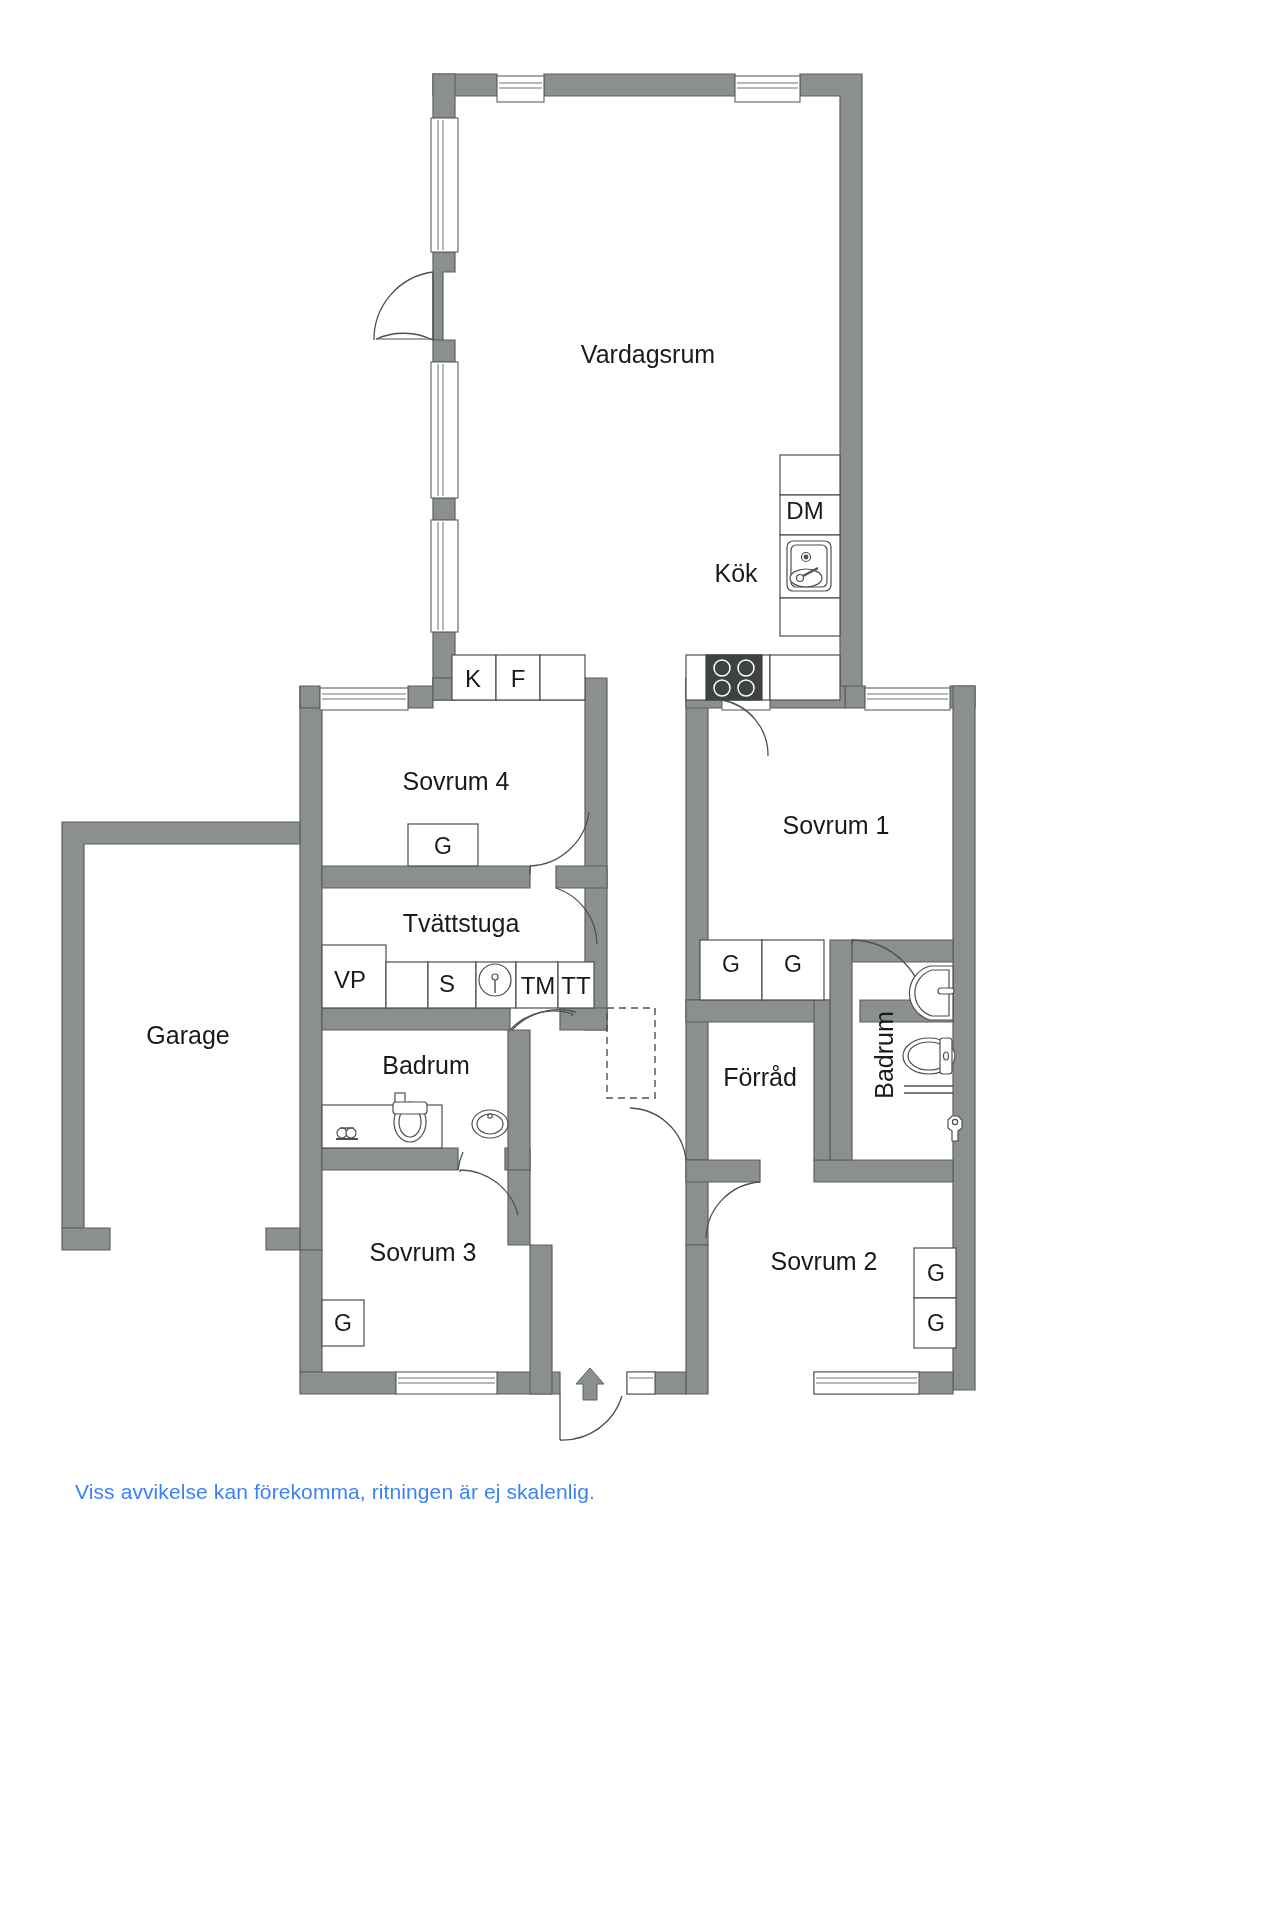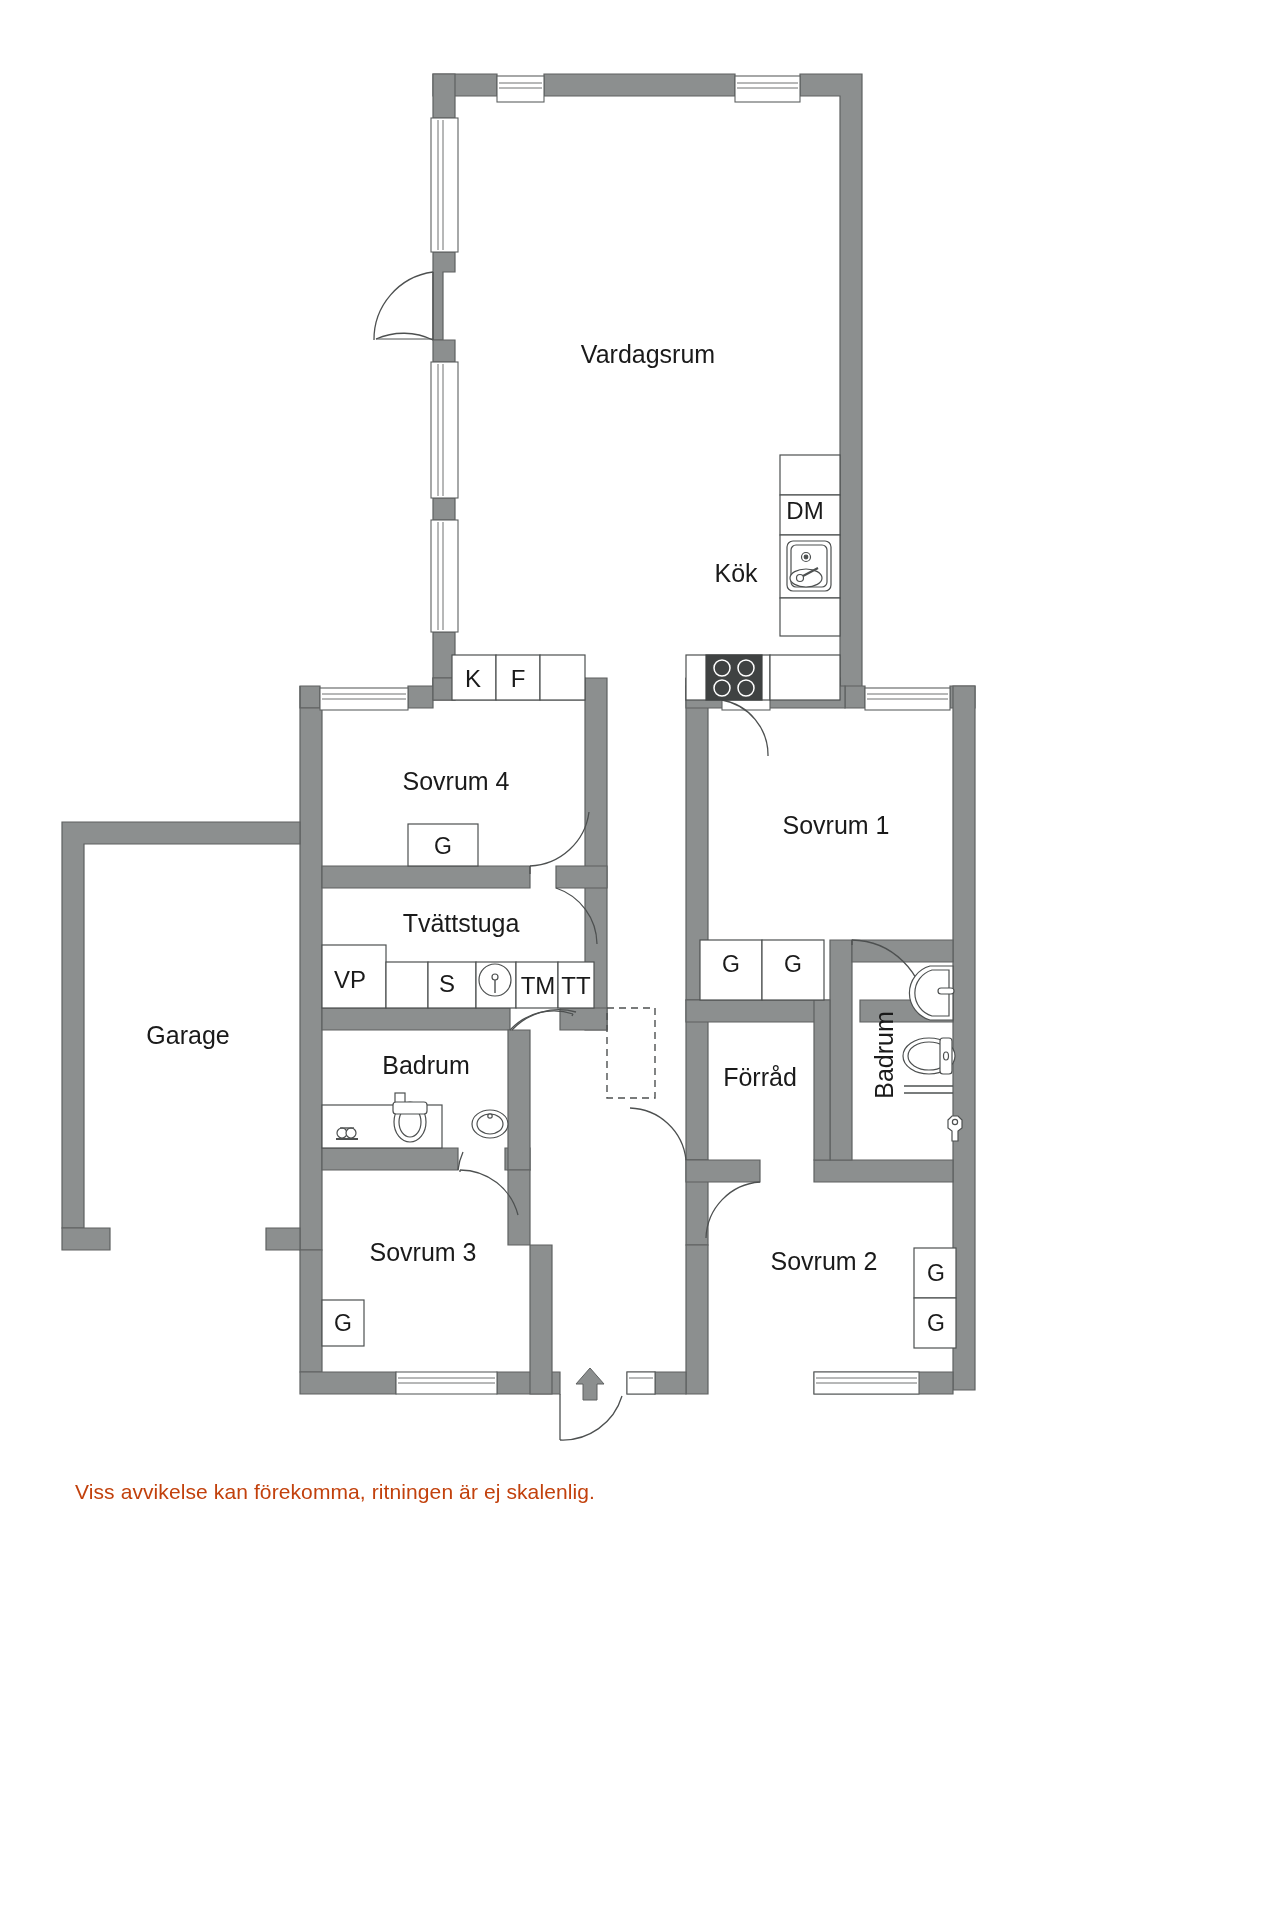--- a/index.html
+++ b/index.html
@@ -1,18 +1,18 @@
 <!DOCTYPE html>
 <html><head>
 <meta charset="utf-8">
 <style>
   html,body{margin:0;padding:0;background:#ffffff;}
   body{width:1280px;height:1920px;position:relative;font-family:"Liberation Sans",sans-serif;color:#1a1a1a;overflow:hidden;}
   #plan{position:absolute;left:0;top:0;width:1280px;height:1920px;}
-  .caption{position:absolute;left:75px;top:1480px;font-size:21px;color:#c2410c;letter-spacing:.1px;white-space:nowrap;}
+  .caption{position:absolute;left:75px;top:1480px;font-size:21px;color:#3b82f6;letter-spacing:.1px;white-space:nowrap;}
   svg text{font-family:"Liberation Sans",sans-serif;fill:#1a1a1a;}
   .rlabel{font-size:25px;}
   .alabel{font-size:24px;}
   .glabel{font-size:23px;}
 </style>
 </head>
 <body>
 
 <div id="plan">
 <svg viewBox="0 0 1280 1920" width="1280" height="1920" xmlns="http://www.w3.org/2000/svg">

